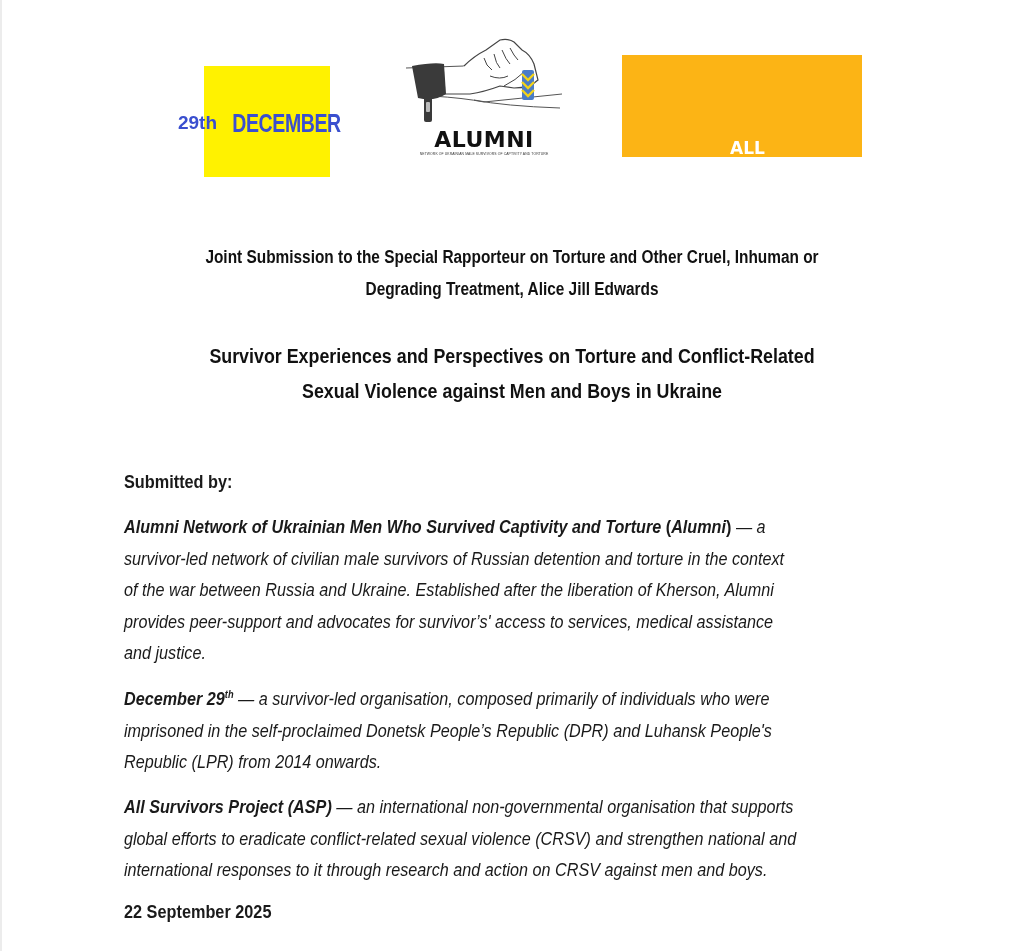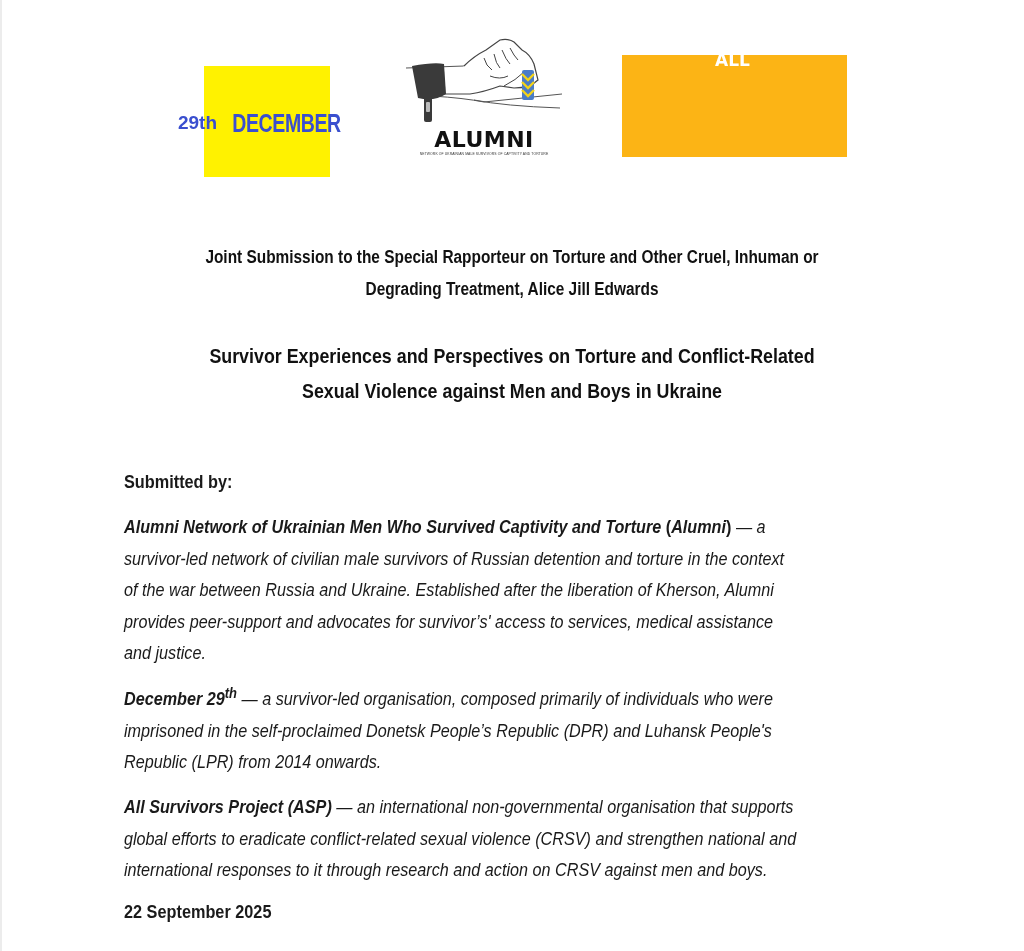--- a/index.html
+++ b/index.html
@@ -81,22 +81,23 @@
       color: #333;
       white-space: nowrap;
       line-height: 1;
     }
 
     .logo-asp {
       left: 622px; top: 55px;
       width: 225px; height: 102px;
       background: #fcb415;
       display: flex;
-      align-items: flex-start;
+      align-items: flex-end;
       justify-content: center;
+      padding-left: 15px;
     }
     .logo-asp .inner {
       display: flex;
       align-items: flex-start;
       font-family: "DejaVu Sans", sans-serif;
       font-weight: bold;
       font-size: 17px;
       line-height: 18px;
       margin-top: -4px;
       margin-left: 2px;
@@ -158,21 +159,21 @@
       transform: scaleX(0.925);
       width: 850px;
     }
     .para b {
       font-weight: bold;
     }
     .para .upright {
       font-style: normal;
     }
     .para sup {
-      font-size: 14px;
+      font-size: 10px;
       line-height: 0;
       vertical-align: 7px;
     }
     .para-alumni { top: 512px; }
     .para-dec    { top: 684px; }
     .para-asp    { top: 792px; }
     .line { display: block; white-space: nowrap; }
 
     .date {
       top: 900px;

